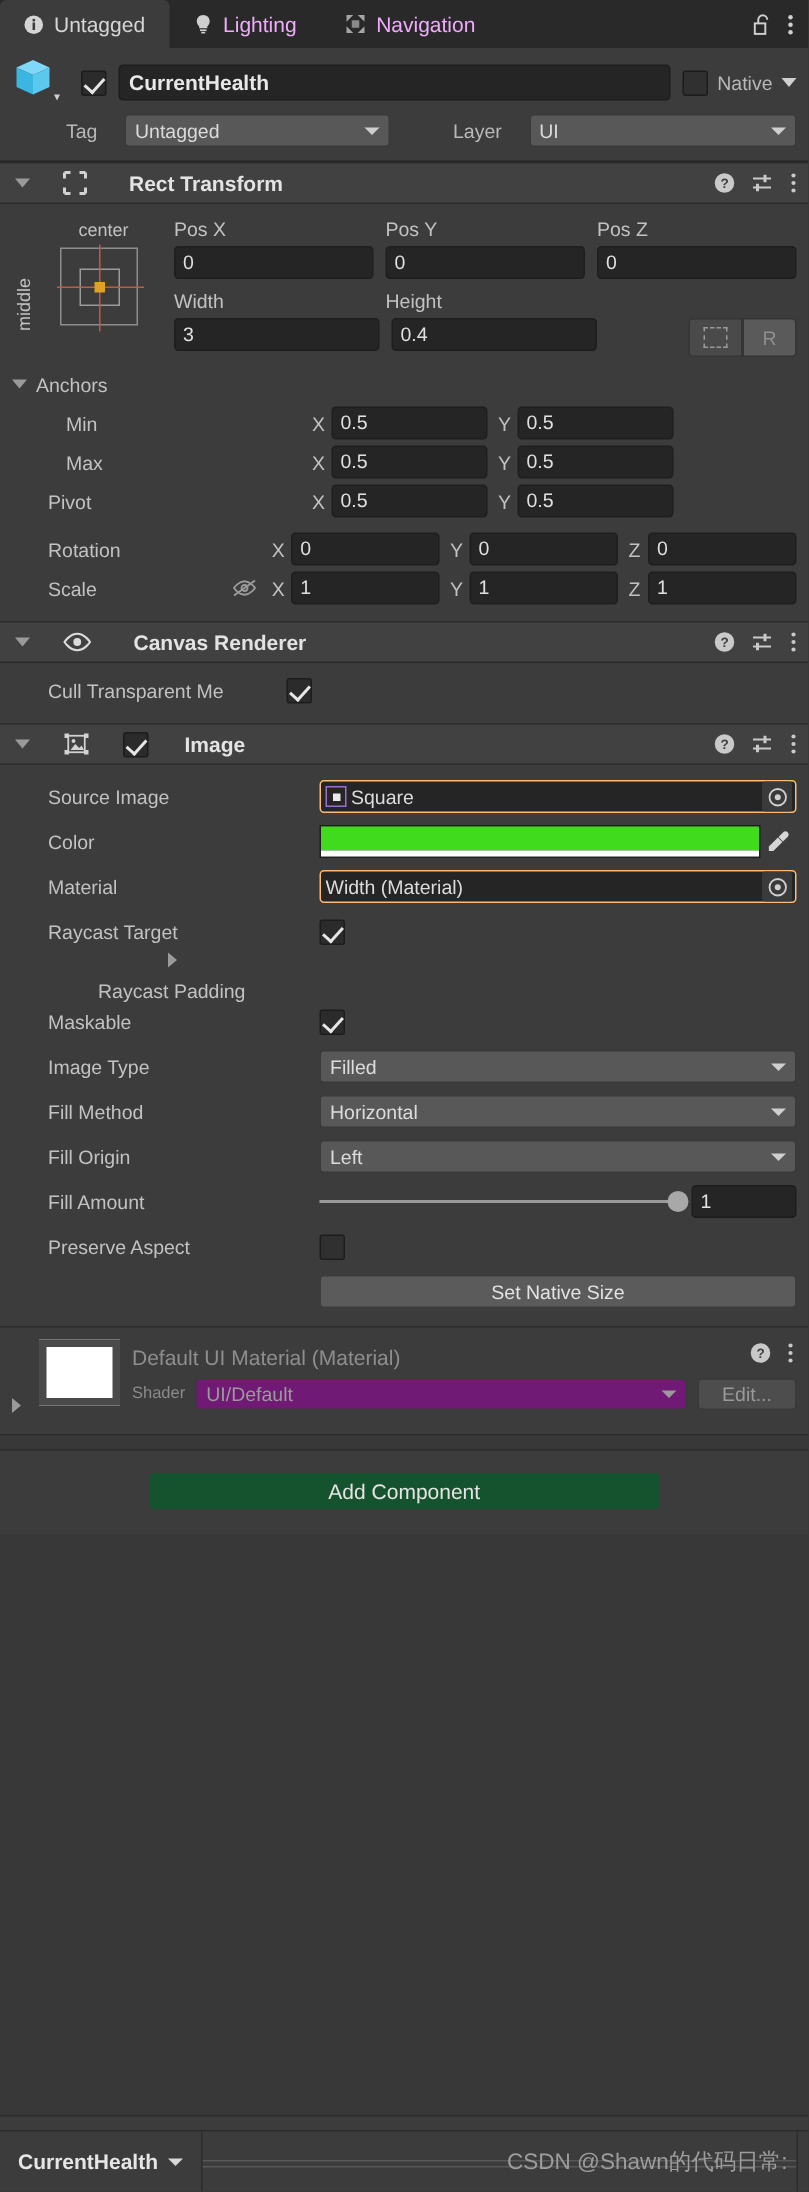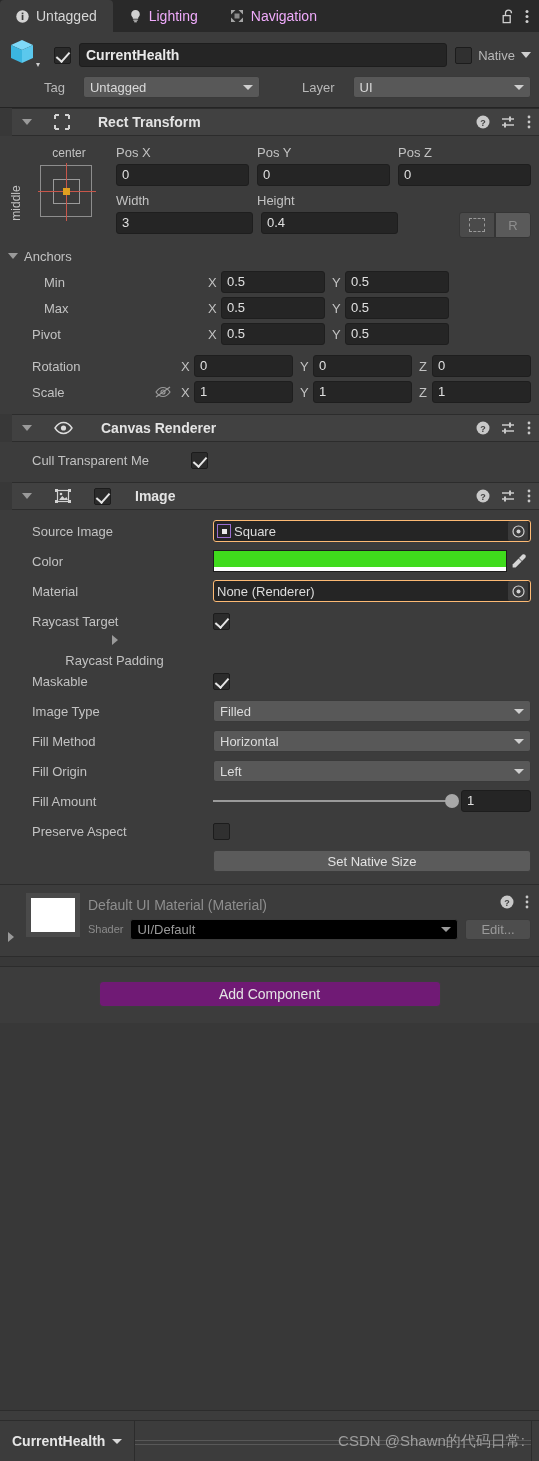--- a/index.html
+++ b/index.html
@@ -62,21 +62,20 @@
   .dropdown .caret {
     margin-left: auto; width: 0; height: 0; border-left: 5px solid transparent;
     border-right: 5px solid transparent; border-top: 5px solid #cfcfcf;
   }
 
   
   .comp-header {
     height: 28px; background: #414141; display: flex; align-items: center; gap: 22px;
     padding: 0 8px 0 10px; border-top: 1px solid #2c2c2c; border-bottom: 1px solid #2c2c2c;
     flex: 0 0 28px;
-    margin-left: 12px;
   }
   .comp-title { font-weight: bold; font-size: 14px; color: #e3e3e3; margin-left: 6px; }
   .comp-actions { margin-left: auto; display: flex; align-items: center; gap: 11px; }
   .foldout {
     width: 0; height: 0; border-left: 5px solid transparent; border-right: 5px solid transparent;
     border-top: 6px solid #9a9a9a; flex: 0 0 10px;
   }
   .foldout.right {
     border-top: 5px solid transparent; border-bottom: 5px solid transparent;
     border-left: 6px solid #9a9a9a; border-right: none;
@@ -177,35 +176,35 @@
     background: #3c3c3c; border-top: 1px solid #2c2c2c; padding: 8px 8px 6px 8px;
     display: flex; gap: 0; position: relative; height: 72px;
   }
   .mat-foldout-col { width: 18px; flex: 0 0 18px; display: flex; align-items: flex-end; padding-bottom: 8px; }
   .mat-swatch { width: 44px; height: 44px; background: #ffffff; border: 5px solid #4a4a4a; flex: 0 0 54px; margin-right: 8px;}
   .mat-right { flex: 1 1 auto; }
   .mat-title { color: #8e8e8e; font-size: 14px; height: 24px; line-height: 24px; }
   .mat-shader-row { display: flex; align-items: center; gap: 7px; height: 24px; }
   .mat-shader-lbl { color: #8b8b8b; font-size: 11px; }
   .mat-shader-dd {
-    flex: 1 1 auto; height: 21px; background: #000000; border: 1px solid #3a3a3a; border-radius: 3px;
+    flex: 1 1 auto; height: 21px; background: #701a75; border: 1px solid #3a3a3a; border-radius: 3px;
     display: flex; align-items: center; padding: 0 6px; color: #9a9a9a; font-size: 13px; min-width: 0;
   }
   .mat-edit-btn {
     width: 66px; flex: 0 0 66px; height: 21px; background: #4d4d4d; border: 1px solid #3a3a3a;
     border-radius: 3px; display: flex; align-items: center; justify-content: center;
     color: #9a9a9a; font-size: 13px;
   }
   .mat-actions { position: absolute; right: 10px; top: 10px; display: flex; gap: 11px; align-items: center; }
 
   .divider-strip { height: 10px; background: #383838; border-top: 1px solid #2c2c2c; }
 
   .addcomp-zone { background: #3c3c3c; padding: 14px 0 16px 0; border-top: 1px solid #2c2c2c; }
   .addcomp-btn {
-    width: 342px; height: 26px; margin: 0 auto; background: #701a75; border: 1px solid #3d3d3d;
+    width: 342px; height: 26px; margin: 0 auto; background: #14532d; border: 1px solid #3d3d3d;
     border-radius: 4px; display: flex; align-items: center; justify-content: center;
     color: #e4e4e4; font-size: 14px;
   }
 
   .filler { flex: 1 1 auto; background: #383838; }
 
   
   .footer-gap { height: 10px; background: #3c3c3c; border-top: 1px solid #2c2c2c; flex: 0 0 10px;}
   .footer {
     height: 41px; flex: 0 0 41px; background: #3c3c3c; border-top: 1px solid #2c2c2c;
@@ -551,21 +550,21 @@
         <svg width="16" height="16" viewBox="0 0 16 16">
             <path d="M11.5 1.5a2.2 2.2 0 0 1 3 3L11 8l-3-3z" fill="#d6d6d6"></path>
             <path d="M7.6 5.4l3 3-6 6H1.6v-3z" fill="#d6d6d6"></path>
           </svg>
       </span>
     </div>
 
     <div class="img-row">
       <span class="img-label" style="padding-left:24px;">Material</span>
       <span class="objfield">
-        <span class="txt">None (Renderer)</span>
+        <span class="txt">Width (Material)</span>
         <span class="obj-picker">
           <svg width="13" height="13" viewBox="0 0 13 13">
               <circle cx="6.5" cy="6.5" r="5.5" fill="none" stroke="#d0d0d0" stroke-width="1.2"></circle>
               <circle cx="6.5" cy="6.5" r="2" fill="#d0d0d0"></circle>
             </svg>
         </span>
       </span>
     </div>
 
     <div class="img-row">

